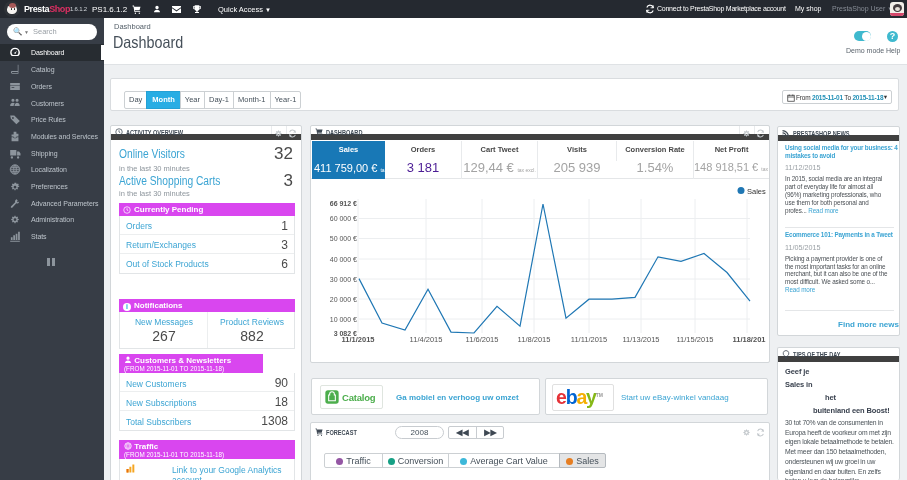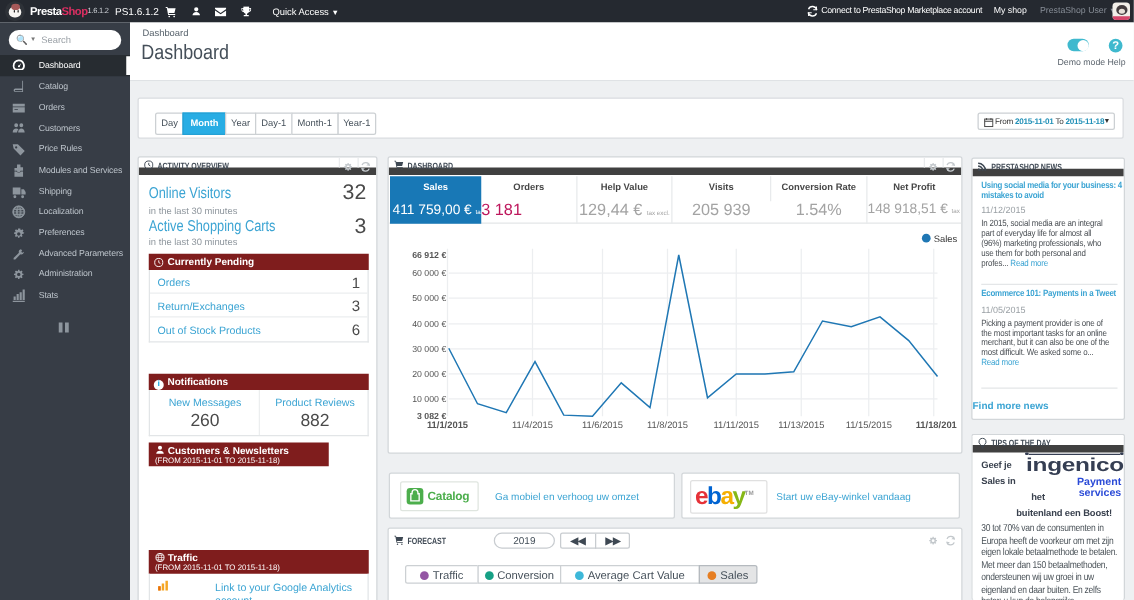--- a/index.html
+++ b/index.html
@@ -15,21 +15,21 @@
 .mitem.active .ic { fill:#fff; color:#fff; }
 .mitem.active::after { content:""; position:absolute; right:0; top:1px; width:3px; height:15px; background:#fff; }
 #pageheader { position:absolute; left:104px; top:18px; width:803px; height:47px; background:#fff; border-bottom:1px solid #dfe2e5; }
 #toolbar { position:absolute; left:110px; top:78px; width:789px; height:33px; background:#fff; border:1px solid #d9dcdf; border-radius:2px; }
 .btn { display:inline-block; border:1px solid #ccd0d3; background:#fff; color:#45505a; font-size:8px; }
 .panel { position:absolute; background:#fff; border:1px solid #d2d6d9; border-radius:2px; overflow:hidden; }
 .phead { height:14px; border-bottom:6px solid #404040; font-size:7.2px; font-weight:bold; color:#414b56; line-height:14px; padding-left:4px; position:relative; white-space:nowrap; }
 .hdr { display:inline-block; transform:scaleX(0.78); transform-origin:0 0; }
 .picons { position:absolute; right:6px; top:2.5px; color:#c3c8cc; }
 .sep { position:absolute; top:0; bottom:0; width:1px; background:#e9ebed; }
-.bluebar { position:absolute; background:#7f1d1d; color:#fff; font-weight:bold; font-size:8px; }
+.bluebar { position:absolute; background:#d946ef; color:#fff; font-weight:bold; font-size:8px; }
 .bluelink { color:#3ba4d3; }
 svg { display:block; }
 .cond { display:inline-block; transform:scaleX(0.82); transform-origin:0 0; white-space:nowrap; }
 .lgd { display:inline-block; height:15px; line-height:14px; font-size:9px; text-align:center; }
 .dot { display:inline-block; width:7px; height:7px; border-radius:50%; vertical-align:-0.5px; margin-right:3px; }
 .ntitle { font-size:7.2px; font-weight:bold; color:#3ba4d3; line-height:7.6px; letter-spacing:-0.2px; white-space:nowrap; transform:scaleX(0.88); transform-origin:0 0; }
 .ndate { font-size:7.2px; color:#9aa0a5; margin-top:4px; }
 .ntext { font-size:7.2px; color:#4a4f54; line-height:7.9px; margin-top:3px; letter-spacing:-0.15px; white-space:nowrap; transform:scaleX(0.88); transform-origin:0 0; }
 .tipbold { font-size:7.5px; font-weight:bold; color:#39414e; letter-spacing:-0.1px; }
 .tiptext { font-size:8px; color:#4a5258; line-height:9.7px; letter-spacing:-0.25px; white-space:nowrap; transform:scaleX(0.85); transform-origin:0 0; }
@@ -214,29 +214,43 @@
       </div>
     <div style="height:19px;position:relative;">
         <span class="bluelink" style="position:absolute;left:6px;top:5px;font-size:8.5px;">Out of Stock Products</span>
         <span style="position:absolute;right:6px;top:3px;font-size:12px;color:#4a4a4a;">6</span>
       </div>
   </div>
   <div class="bluebar abs" style="left:8px;top:173px;width:176px;height:13px;line-height:13px;"><span style="margin-left:4px;display:inline-block;width:8px;height:8px;border-radius:50%;background:#fff;color:#1ca8e2;font-size:7px;line-height:8px;text-align:center;vertical-align:-1px;font-weight:bold;">i</span><span style="margin-left:3px;">Notifications</span></div>
   <div class="abs" style="left:8px;top:186px;width:176px;height:37px;border:1px solid #e2e5e7;border-top:none;">
     <div class="abs" style="left:0;top:0;width:88px;height:36px;border-right:1px solid #eceeef;"></div>
     <div class="abs bluelink" style="left:0;top:5px;width:88px;text-align:center;font-size:8.5px;">New Messages</div>
-    <div class="abs" style="left:0;top:16px;width:88px;text-align:center;font-size:14px;color:#4a4a4a;">260</div>
+    <div class="abs" style="left:0;top:16px;width:88px;text-align:center;font-size:14px;color:#4a4a4a;">267</div>
     <div class="abs bluelink" style="left:88px;top:5px;width:88px;text-align:center;font-size:8.5px;">Product Reviews</div>
     <div class="abs" style="left:88px;top:16px;width:88px;text-align:center;font-size:14px;color:#4a4a4a;">882</div>
   </div>
   <div class="bluebar abs" style="left:8px;top:228px;width:144px;height:19px;">
     <div style="position:absolute;left:5px;top:2px;"><svg style="display:inline-block;vertical-align:-1px;" width="8" height="8" viewBox="0 0 16 16" fill="#fff">
           <path d="M8 7.5A3.2 3.2 0 1 1 8 1a3.2 3.2 0 0 1 0 6.5zM2 14c0-3 2.6-5 6-5s6 2 6 5z"></path>
         </svg> Customers &amp; Newsletters</div>
     <div style="position:absolute;left:5px;top:11px;font-size:6.3px;font-weight:normal;">(FROM 2015-11-01 TO 2015-11-18)</div>
+  </div>
+  <div class="abs" style="left:8px;top:247px;width:176px;border:1px solid #e2e5e7;border-top:none;">
+    <div style="height:19px;border-bottom:1px solid #eceeef;position:relative;">
+        <span class="bluelink" style="position:absolute;left:6px;top:6px;font-size:8.5px;">New Customers</span>
+        <span style="position:absolute;right:6px;top:3px;font-size:12px;color:#4a4a4a;">90</span>
+      </div>
+    <div style="height:19px;border-bottom:1px solid #eceeef;position:relative;">
+        <span class="bluelink" style="position:absolute;left:6px;top:6px;font-size:8.5px;">New Subscriptions</span>
+        <span style="position:absolute;right:6px;top:3px;font-size:12px;color:#4a4a4a;">18</span>
+      </div>
+    <div style="height:19px;position:relative;">
+        <span class="bluelink" style="position:absolute;left:6px;top:6px;font-size:8.5px;">Total Subscribers</span>
+        <span style="position:absolute;right:6px;top:3px;font-size:12px;color:#4a4a4a;">1308</span>
+      </div>
   </div>
   <div class="bluebar abs" style="left:8px;top:314px;width:176px;height:19px;">
     <div style="position:absolute;left:5px;top:2px;"><svg style="display:inline-block;vertical-align:-1px;" width="8" height="8" viewBox="0 0 16 16" fill="none" stroke="#fff">
           <circle cx="8" cy="8" r="6.5" stroke-width="1.5"></circle>
           <ellipse cx="8" cy="8" rx="2.8" ry="6.5" stroke-width="1"></ellipse>
           <path d="M1.5 8h13M2.3 4.5h11.4M2.3 11.5h11.4" stroke-width="1"></path>
         </svg> Traffic</div>
     <div style="position:absolute;left:5px;top:11px;font-size:6.3px;font-weight:normal;">(FROM 2015-11-01 TO 2015-11-18)</div>
   </div>
   <div class="abs" style="left:8px;top:333px;width:176px;height:27px;border:1px solid #e2e5e7;border-top:none;">
@@ -260,24 +274,24 @@
         <path d="M13 2v4h-4M3 14v-4h4" stroke-width="1.4" fill="#c3c8cc" stroke="none"></path>
       </svg>
   </div>
   <div class="abs" style="left:0;top:15px;width:458px;height:38px;border-bottom:1px solid #e4e6e8;">
     <div class="abs" style="left:1px;top:0;width:73px;height:38px;background:#1878b6;">
       <div style="text-align:center;font-size:7.5px;font-weight:bold;color:#fff;margin-top:4px;">Sales</div>
       <div style="font-size:11px;color:#fff;margin-top:8px;margin-left:2px;white-space:nowrap;overflow:hidden;">411 759,00 € <span style="font-size:5px;">tax excl.</span></div>
     </div>
     <div class="abs" style="left:74px;top:0;width:77px;height:38px;border-right:1px solid #e8eaec;">
       <div style="text-align:center;font-size:7.5px;font-weight:bold;color:#474747;margin-top:4px;">Orders</div>
-      <div style="font-size:13px;color:#be185d;margin-top:6px;">3 181</div>
+      <div style="text-align:center;font-size:13px;color:#4c1d95;margin-top:6px;">3 181</div>
     </div>
     <div class="abs" style="left:151px;top:0;width:76px;height:38px;border-right:1px solid #e8eaec;">
-      <div style="text-align:center;font-size:7.5px;font-weight:bold;color:#474747;margin-top:4px;">Help Value</div>
+      <div style="text-align:center;font-size:7.5px;font-weight:bold;color:#474747;margin-top:4px;">Cart Tweet</div>
       <div style="text-align:center;font-size:13px;color:#a3a3a3;margin-top:6px;white-space:nowrap;">129,44 € <span style="font-size:5px;">tax excl.</span></div>
     </div>
     <div class="abs" style="left:227px;top:0;width:79px;height:20px;border-right:1px solid #e8eaec;">
       <div style="text-align:center;font-size:7.5px;font-weight:bold;color:#474747;margin-top:4px;">Visits</div>
       <div style="text-align:center;font-size:13px;color:#a3a3a3;margin-top:6px;">205 939</div>
     </div>
     <div class="abs" style="left:306px;top:0;width:77px;height:38px;border-right:1px solid #e8eaec;">
       <div style="text-align:center;font-size:7.5px;font-weight:bold;color:#474747;margin-top:4px;">Conversion Rate</div>
       <div style="text-align:center;font-size:13px;color:#a3a3a3;margin-top:6px;">1.54%</div>
     </div>
@@ -329,33 +343,33 @@
   </svg>
 </div>
 <div class="panel" style="left:311px;top:378px;width:229px;height:37px;">
   <div class="abs" style="left:8px;top:6px;width:63px;height:24px;border:1px solid #dfe5df;border-radius:2px;">
     <svg class="abs" style="left:3px;top:3px;" width="16" height="16" viewBox="0 0 24 24">
         <rect x="2" y="2" width="20" height="20" rx="4" fill="#4cae4c"></rect>
         <path d="M8.5 9V7.5a3.5 3.5 0 0 1 7 0V9h1.5v8.5h-10V9z" fill="none" stroke="#fff" stroke-width="1.6"></path>
       </svg>
     <span class="abs" style="left:21px;top:6px;font-size:9.5px;color:#4cae4c;font-weight:bold;letter-spacing:-0.2px;">Catalog</span>
   </div>
-  <div class="abs bluelink" style="left:84px;top:14px;font-size:8px;">Ga mobiel en verhoog uw omzet</div>
+  <div class="abs bluelink" style="left:84px;top:14px;font-size:8px;font-weight:bold;">Ga mobiel en verhoog uw omzet</div>
 </div>
 <div class="panel" style="left:545px;top:378px;width:223px;height:37px;">
   <div class="abs" style="left:6px;top:5px;width:62px;height:27px;border:1px solid #e0e0e0;border-radius:2px;">
     <div class="abs" style="left:3px;top:1px;font-size:19.5px;font-weight:bold;letter-spacing:-1.2px;"><span style="color:#e53238;">e</span><span style="color:#0064d2;">b</span><span style="color:#f5af02;">a</span><span style="color:#86b817;">y</span><span style="font-size:5px;color:#999;vertical-align:7px;letter-spacing:0;">TM</span></div>
   </div>
   <div class="abs bluelink" style="left:75px;top:14px;font-size:8px;">Start uw eBay-winkel vandaag</div>
 </div>
 <div class="panel" style="left:310px;top:422px;width:460px;height:120px;">
   <div class="phead" style="height:19px;line-height:19px;border-bottom:none;"><svg style="display:inline-block;vertical-align:-1px;margin-right:3px;" width="8" height="8" viewBox="0 0 16 16" fill="#3e4853">
         <path d="M1 1h2.5l.6 2h11l-1.7 6.5H5.2L5.6 11h8.9v1.5H4.4L2.6 2.5H1zM6 13.5a1.2 1.2 0 1 0 0 2.4 1.2 1.2 0 0 0 0-2.4zm7 0a1.2 1.2 0 1 0 0 2.4 1.2 1.2 0 0 0 0-2.4z"></path>
       </svg><span class="hdr">FORECAST</span>
-    <span class="abs" style="left:84px;top:3px;width:49px;height:13px;border:1px solid #c8ccd0;border-radius:7px;text-align:center;line-height:12px;font-size:8px;color:#45505a;font-weight:normal;">2019</span>
+    <span class="abs" style="left:84px;top:3px;width:49px;height:13px;border:1px solid #c8ccd0;border-radius:7px;text-align:center;line-height:12px;font-size:8px;color:#45505a;font-weight:normal;">2008</span>
     <span class="abs" style="left:137px;top:3px;width:56px;height:13px;border:1px solid #c8ccd0;border-radius:2px;">
       <span class="abs" style="left:0;top:0;width:28px;height:12px;border-right:1px solid #c8ccd0;text-align:center;color:#3e4853;font-size:8px;line-height:11px;">◀◀</span>
       <span class="abs" style="left:28px;top:0;width:27px;height:12px;text-align:center;color:#3e4853;font-size:8px;line-height:11px;">▶▶</span>
     </span>
     <svg class="picons" style="right:18px;top:5px;" width="9" height="9" viewBox="0 0 16 16" fill="#c3c8cc">
         <path d="M14.5 9.2 13 9a5.5 5.5 0 0 0-.4-1l.9-1.2-1.3-1.3-1.2.9a5.5 5.5 0 0 0-1-.4l-.2-1.5H8.2L8 6a5.5 5.5 0 0 0-1 .4l-1.2-.9-1.3 1.3.9 1.2a5.5 5.5 0 0 0-.4 1l-1.5.2v1.6l1.5.2.4 1-.9 1.2 1.3 1.3 1.2-.9 1 .4.2 1.5h1.6l.2-1.5 1-.4 1.2.9 1.3-1.3-.9-1.2.4-1 1.5-.2zM9 12a2 2 0 1 1 0-4 2 2 0 0 1 0 4z" transform="translate(-1,-2)"></path>
       </svg>
     <svg class="picons" style="right:4px;top:5px;" width="9" height="9" viewBox="0 0 16 16" fill="none" stroke="#c3c8cc" stroke-width="1.8">
         <path d="M13.5 6.5a5.5 5.5 0 0 0-10.6-1M2.5 9.5a5.5 5.5 0 0 0 10.6 1"></path>
         <path d="M13 2v4h-4M3 14v-4h4" stroke-width="1.4" fill="#c3c8cc" stroke="none"></path>
@@ -374,34 +388,25 @@
     <div class="ndate">11/12/2015</div>
     <div class="ntext">In 2015, social media are an integral<br>part of everyday life for almost all<br>(96%) marketing professionals, who<br>use them for both personal and<br>profes... <span class="bluelink">Read more</span></div>
   </div>
   <div class="abs" style="left:7px;top:100px;width:109px;border-top:1px solid #e4e6e8;"></div>
   <div class="newsbody" style="position:absolute;left:7px;top:104px;width:111px;">
     <div class="ntitle">Ecommerce 101: Payments in a Tweet</div>
     <div class="ndate">11/05/2015</div>
     <div class="ntext">Picking a payment provider is one of<br>the most important tasks for an online<br>merchant, but it can also be one of the<br>most difficult. We asked some o...<br><span class="bluelink">Read more</span></div>
   </div>
   <div class="abs" style="left:7px;top:183px;width:109px;border-top:1px solid #e4e6e8;"></div>
-  <div class="abs bluelink" style="left:0;top:193px;width:121px;text-align:left;font-size:8px;font-weight:bold;">Find more news</div>
+  <div class="abs bluelink" style="left:0;top:193px;width:121px;text-align:right;font-size:8px;font-weight:bold;">Find more news</div>
 </div>
 <div class="panel" style="left:777px;top:347px;width:123px;height:133px;border-bottom:none;">
   <div class="phead"><svg style="display:inline-block;vertical-align:-1.5px;margin-right:3px;" width="8" height="9" viewBox="0 0 14 16" fill="none" stroke="#3e4853" stroke-width="1.4">
         <path d="M7 1a5 5 0 0 1 3 9c-.6.5-1 1.2-1 2H5c0-.8-.4-1.5-1-2a5 5 0 0 1 3-9z"></path>
         <path d="M5.5 13.5h3M6 15.2h2"></path>
       </svg><span class="hdr">TIPS OF THE DAY</span></div>
-  <div class="abs" style="left:36px;top:13px;width:85px;">
-    <div style="position:relative;height:4px;">
-        <div style="position:absolute;left:9px;top:1.5px;right:3px;border-top:1.2px solid #353e53;"></div>
-        <div style="position:absolute;left:6px;top:0.5px;width:2.5px;height:2.5px;border-radius:50%;background:#353e53;"></div>
-        <div style="position:absolute;right:0.5px;top:0.5px;width:2.5px;height:2.5px;border-radius:50%;background:#353e53;"></div>
-      </div>
-    <div style="font-size:15px;font-weight:bold;color:#353e53;letter-spacing:-0.2px;line-height:15px;text-align:right;transform:scaleX(1.3);transform-origin:100% 0;">ingenico</div>
-    <div style="text-align:right;font-size:8.5px;font-weight:bold;color:#2b4bd7;line-height:9px;margin-top:1px;padding-right:2px;">Payment<br>services</div>
-  </div>
   <div class="abs tipbold" style="left:7px;top:19px;">Geef je</div>
   <div class="abs tipbold" style="left:7px;top:32px;">Sales in</div>
   <div class="abs tipbold" style="left:7px;top:45px;margin-left:40px;">het</div>
   <div class="abs tipbold" style="left:7px;top:58px;padding-left:28px;">buitenland een Boost!</div>
   <div class="abs tiptext" style="left:7px;top:70px;width:112px;">30 tot 70% van de consumenten in<br>Europa heeft de voorkeur om met zijn<br>eigen lokale betaalmethode te betalen.<br>Met meer dan 150 betaalmethoden,<br>ondersteunen wij uw groei in uw<br>eigenland en daar buiten. En zelfs<br>beter: u kun de belangrijke<br>betaalmethoden activeren met een</div>
 </div>
 
 </body></html>

